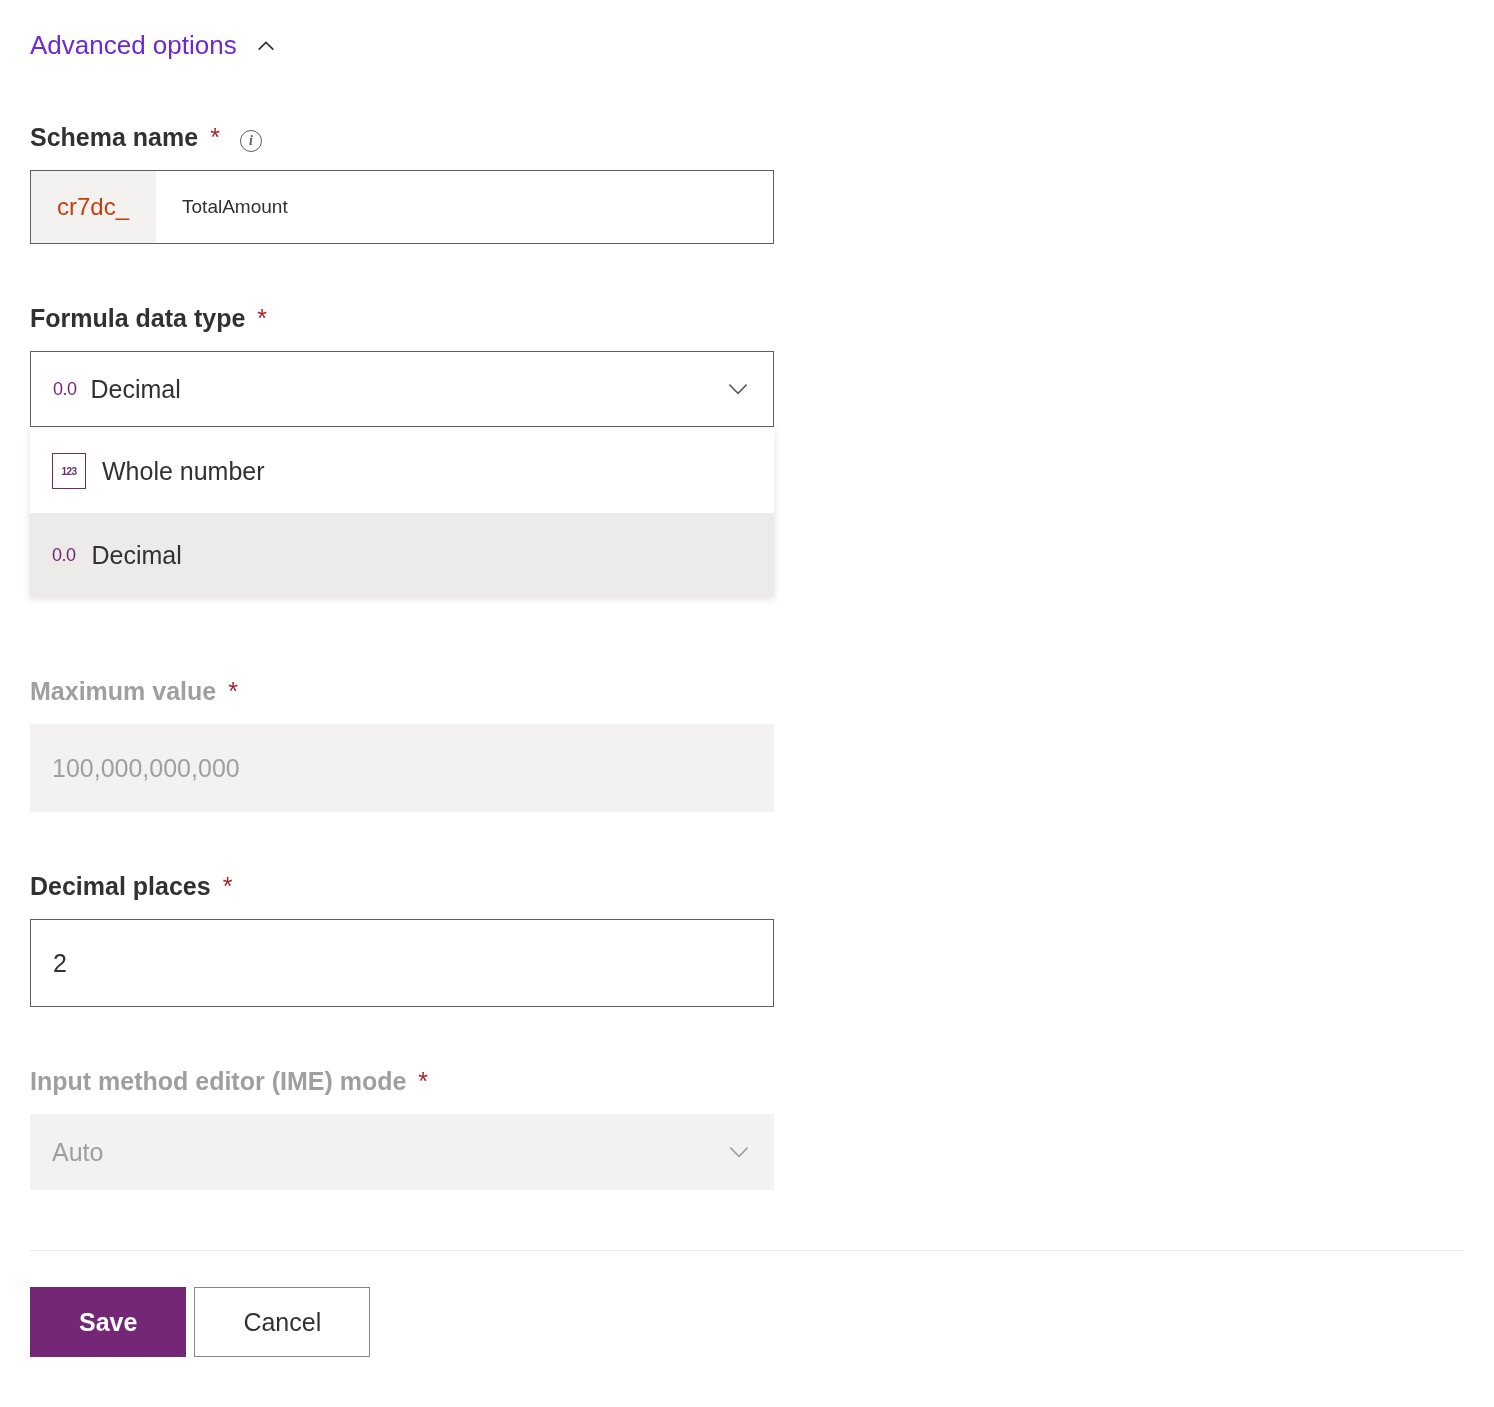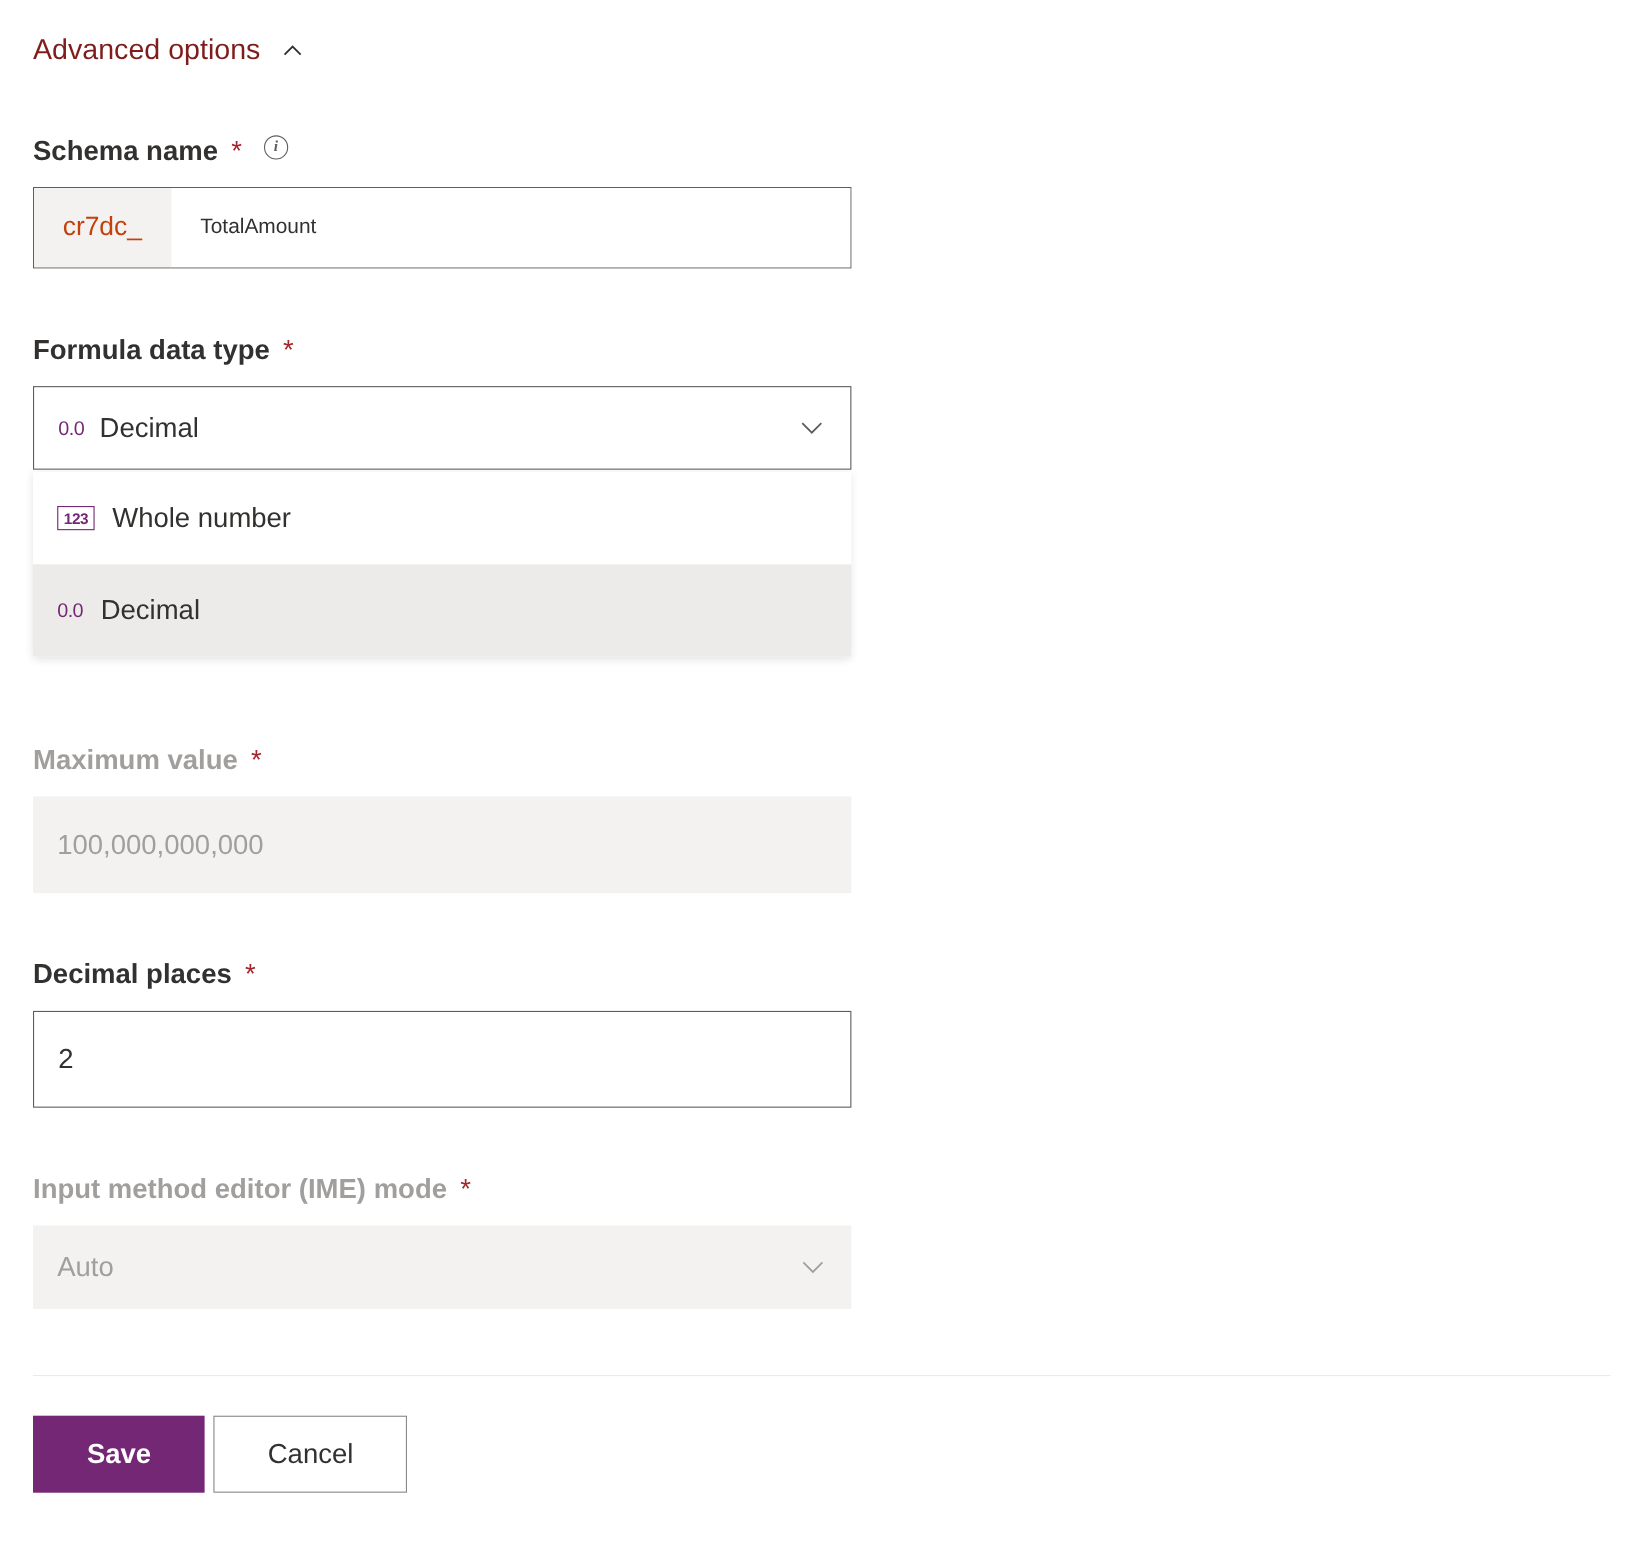--- a/index.html
+++ b/index.html
@@ -7,39 +7,39 @@
       font-family: "Segoe UI", -apple-system, sans-serif;
       background: #fff;
       color: #323130;
       padding: 30px;
       width: 1494px;
     }
     .section-toggle {
       display: flex;
       align-items: center;
       gap: 18px;
-      color: #7f1d1d;
+      color: #6d28d9;
       font-size: 26px;
       font-weight: 400;
       cursor: pointer;
       margin-bottom: 62px;
     }
     .chevron-up {
       width: 22px;
       height: 22px;
       stroke: #323130;
       stroke-width: 1.8;
       fill: none;
     }
     .field-group {
       margin-bottom: 60px;
     }
     .field-label {
       display: flex;
-      align-items: flex-start;
+      align-items: flex-end;
       gap: 8px;
       font-size: 25px;
       font-weight: 600;
       color: #323130;
       margin-bottom: 18px;
     }
     .field-label.disabled {
       color: #a19f9d;
       margin-top: 32px;
     }
@@ -126,24 +126,24 @@
       font-size: 18px;
       color: #742774;
       font-weight: 400;
       letter-spacing: -0.5px;
     }
     .whole-glyph {
       display: inline-flex;
       align-items: center;
       justify-content: center;
       width: 34px;
-      height: 22px;
+      height: 36px;
       border: 1.5px solid #742774;
       color: #742774;
-      font-size: 14px;
+      font-size: 10px;
       font-weight: 600;
       letter-spacing: -0.5px;
     }
     .dropdown-panel {
       width: 744px;
       box-shadow: 0 2px 8px rgba(0,0,0,0.12);
       margin-top: 2px;
       margin-bottom: 80px;
       background: #fff;
     }

